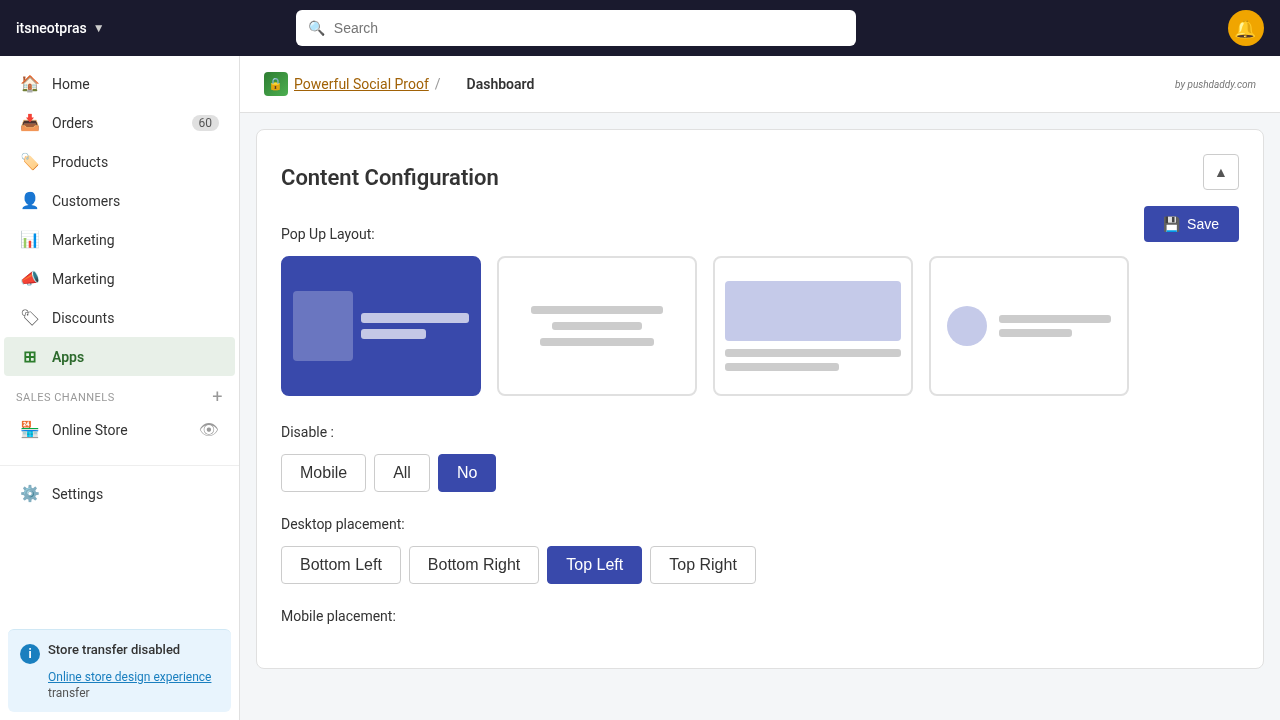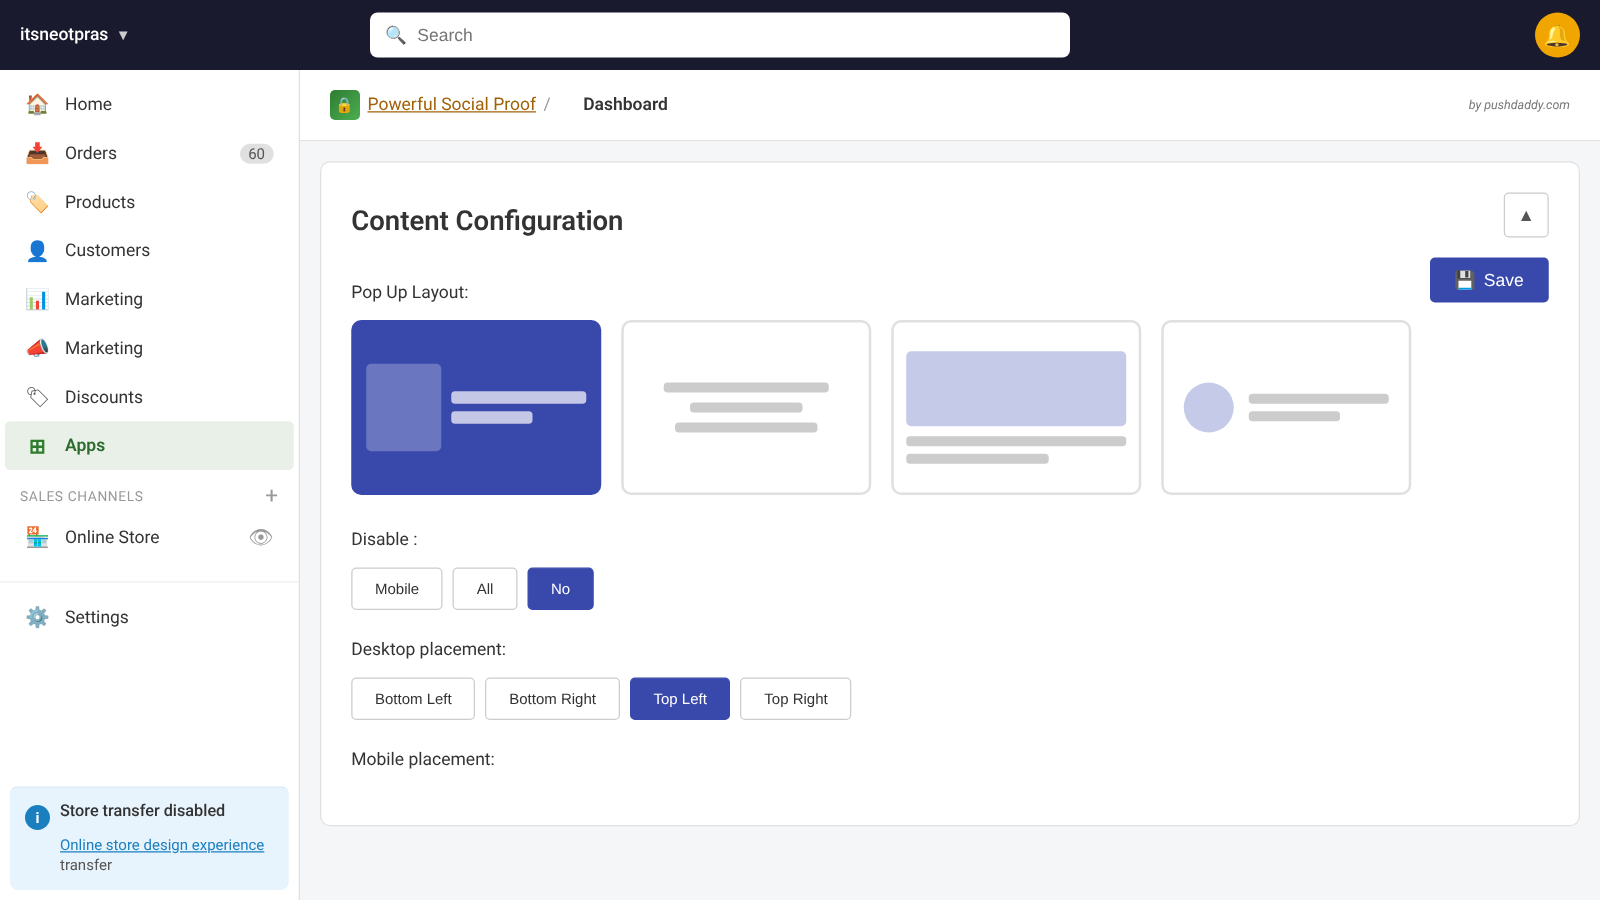--- a/index.html
+++ b/index.html
@@ -287,21 +287,21 @@
       display: flex;
       gap: 8px;
       margin-bottom: 24px;
       flex-wrap: wrap;
     }
     .btn-option {
       padding: 9px 18px;
       border: 1px solid #ccc;
       border-radius: 4px;
       background: #fff;
-      font-size: 12px;
+      font-size: 16px;
       color: #333;
       cursor: pointer;
     }
     .btn-option.active {
       background: #3949ab;
       color: #ffffff;
       border-color: #3949ab;
     }
 
     .section-block { margin-bottom: 20px; }

